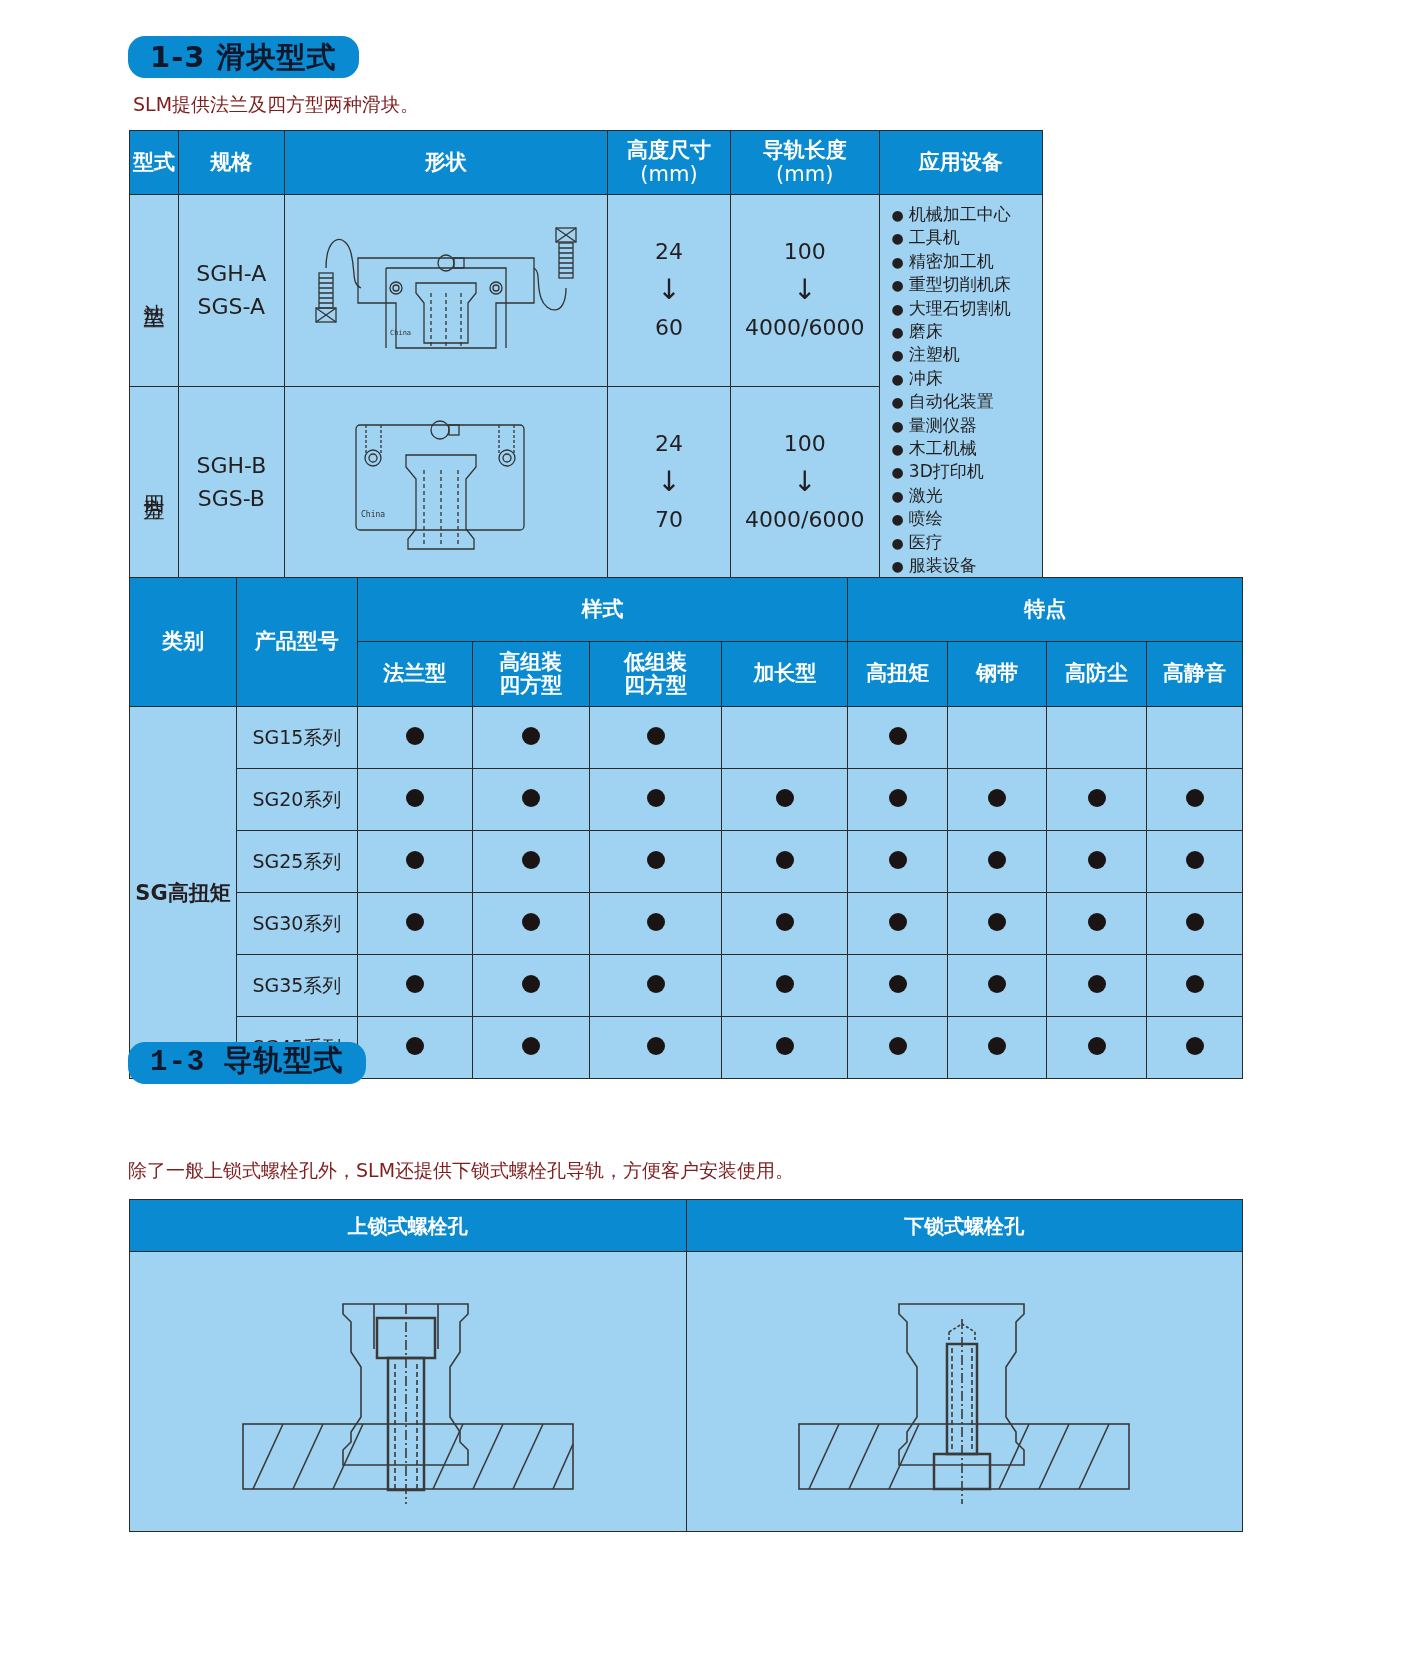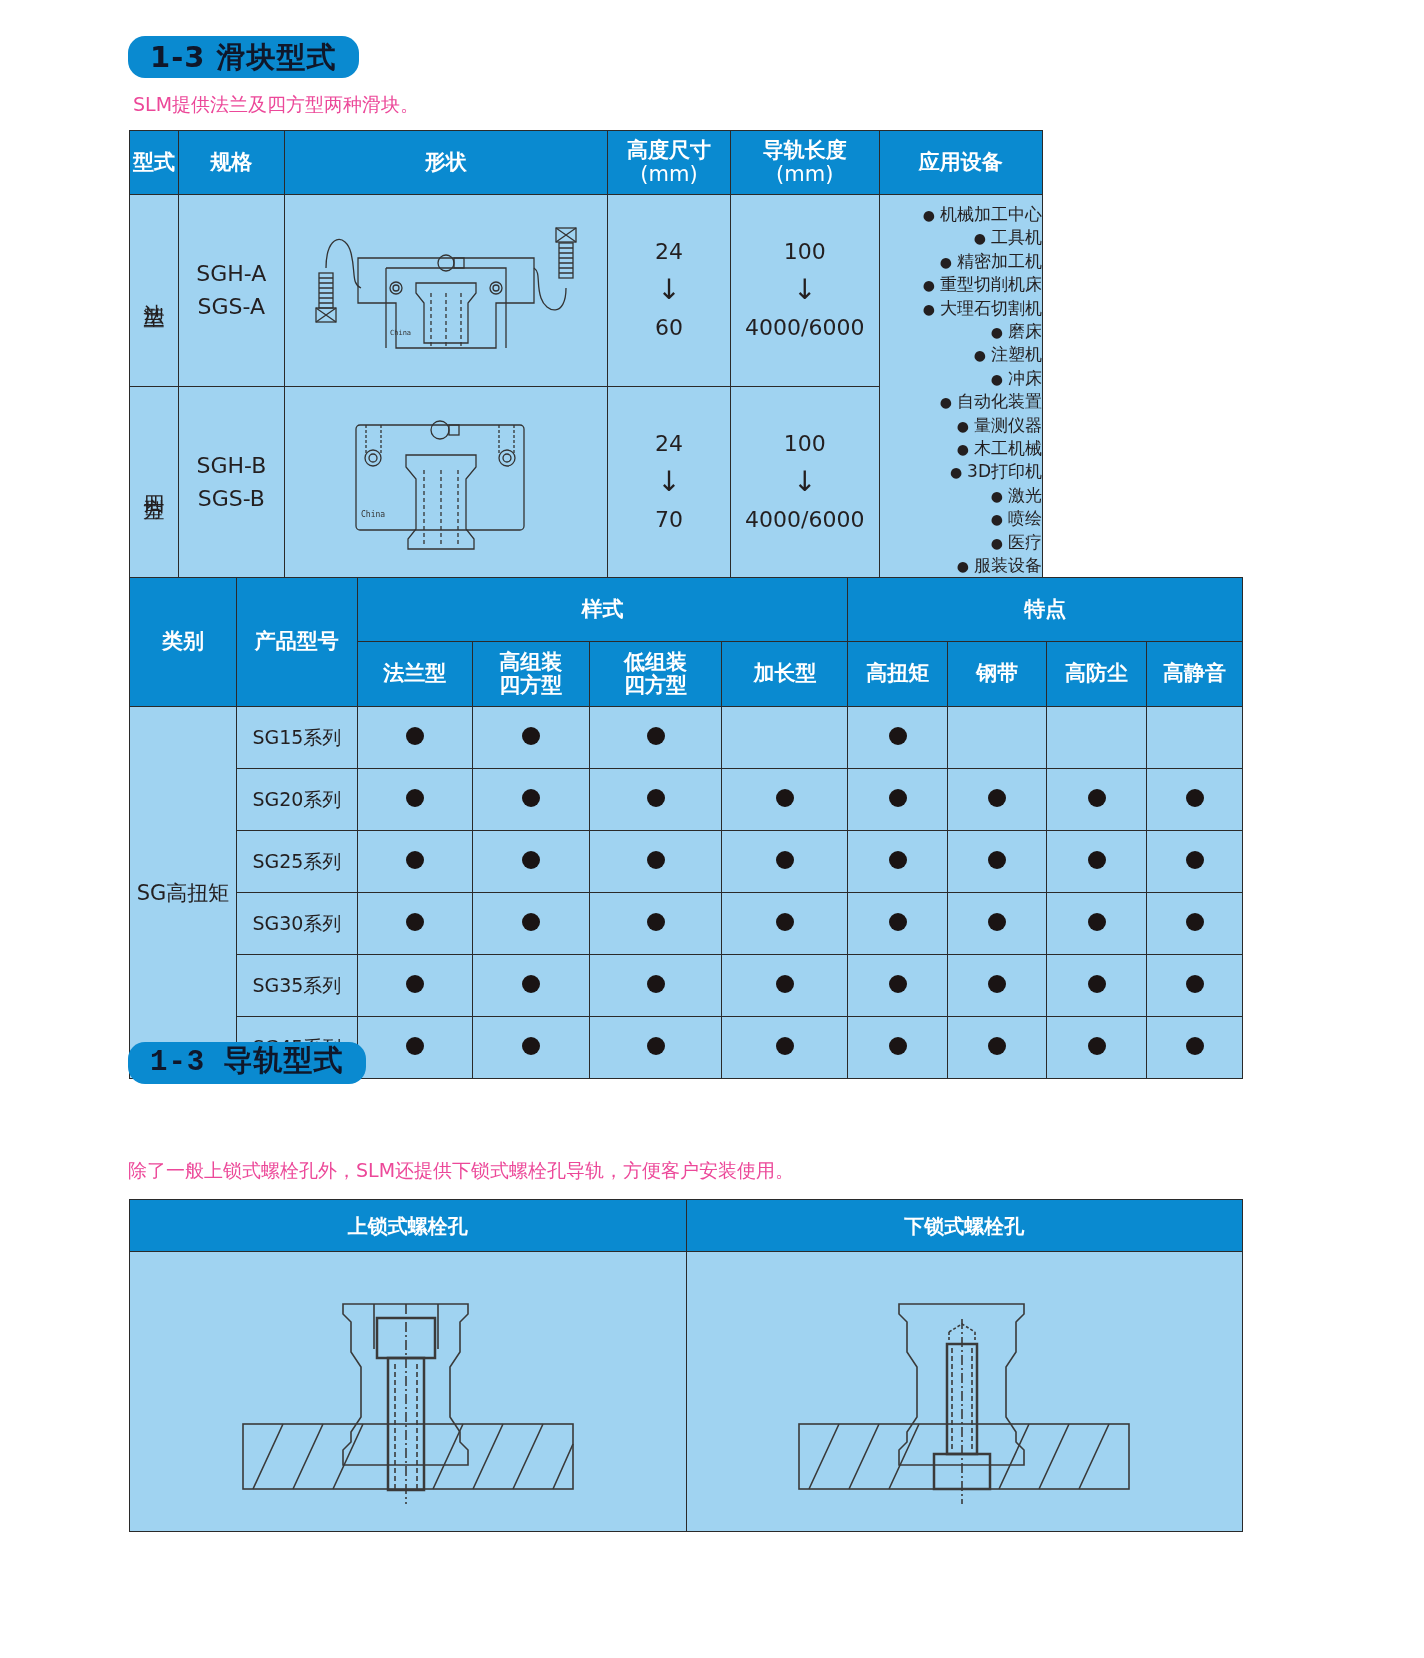--- a/index.html
+++ b/index.html
@@ -1,26 +1,26 @@
 <!DOCTYPE html>
 <html><head>
 <meta charset="utf-8">
 <style>
   * { box-sizing: border-box; margin: 0; padding: 0; }
   body { width: 1424px; height: 1658px; background: #ffffff; font-family: "DejaVu Sans", "Liberation Sans", sans-serif; color: #231f20; position: relative; overflow: hidden; }
   .sec-title { position: absolute; left: 128px; height: 42px; background: #0a8ad0; color: #0f172a; font-size: 29px; font-weight: bold; line-height: 42px; padding: 0 22px; letter-spacing: 1px; border-radius: 17px; }
-  .intro { position: absolute; left: 133px; font-size: 19px; color: #ec4899; }
+  .intro { position: absolute; left: 133px; font-size: 19px; color: #7f1d1d; }
   table { border-collapse: collapse; position: absolute; left: 129px; }
   td, th { border: 1.5px solid #2a2a2a; text-align: center; vertical-align: middle; }
   th { background: #0a8ad0; color: #fff; font-weight: bold; font-size: 21px; line-height: 1.1; }
   td { background: #a0d3f1; font-size: 21px; color: #231f20; }
   .vtext { writing-mode: vertical-rl; text-orientation: upright; letter-spacing: 2px; font-size: 21px; margin: 0 auto; }
   .spec { line-height: 33px; font-size: 22px; text-align: center; }
   .range { line-height: 38px; font-size: 22px; }
-  .app-list { text-align: right; padding-left: 12px; list-style: none; font-size: 17px; line-height: 22.4px; }
+  .app-list { text-align: left; padding-left: 12px; list-style: none; font-size: 17px; line-height: 22.4px; }
   .app-list li::before { content: "\25CF"; margin-right: 5px; font-size: 14px; }
   .dot { display: inline-block; width: 18px; height: 18px; border-radius: 50%; background: #1a1414; }
   .t2 td { height: 62px; font-size: 19px; }
   .diag-td { height: 280px; position: relative; }
 </style>
 </head>
 <body>
 
 <div class="sec-title" style="top:36px;">1-3  滑块型式</div>
 <div class="intro" style="top:92px;">SLM提供法兰及四方型两种滑块。</div>
@@ -182,21 +182,21 @@
         </th>
     <th><span>加长型</span></th>
     <th><span>高扭矩</span></th>
     <th><span>钢带</span></th>
     <th><span>高防尘</span></th>
     <th><span>高静音</span></th>
   </tr>
   </tbody>
     <tbody id="t2body">
       <tr>
-        <td rowspan="6" style="font-size: 21px;">SG高扭矩</td>
+        <td rowspan="6" style="font-size: 21px; font-weight: bold;">SG高扭矩</td>
         <td>SG15系列</td>
         <td><span class="dot"></span></td>
         <td><span class="dot"></span></td>
         <td><span class="dot"></span></td>
         <td></td>
         <td><span class="dot"></span></td>
         <td></td>
         <td></td>
         <td></td>
       </tr>

